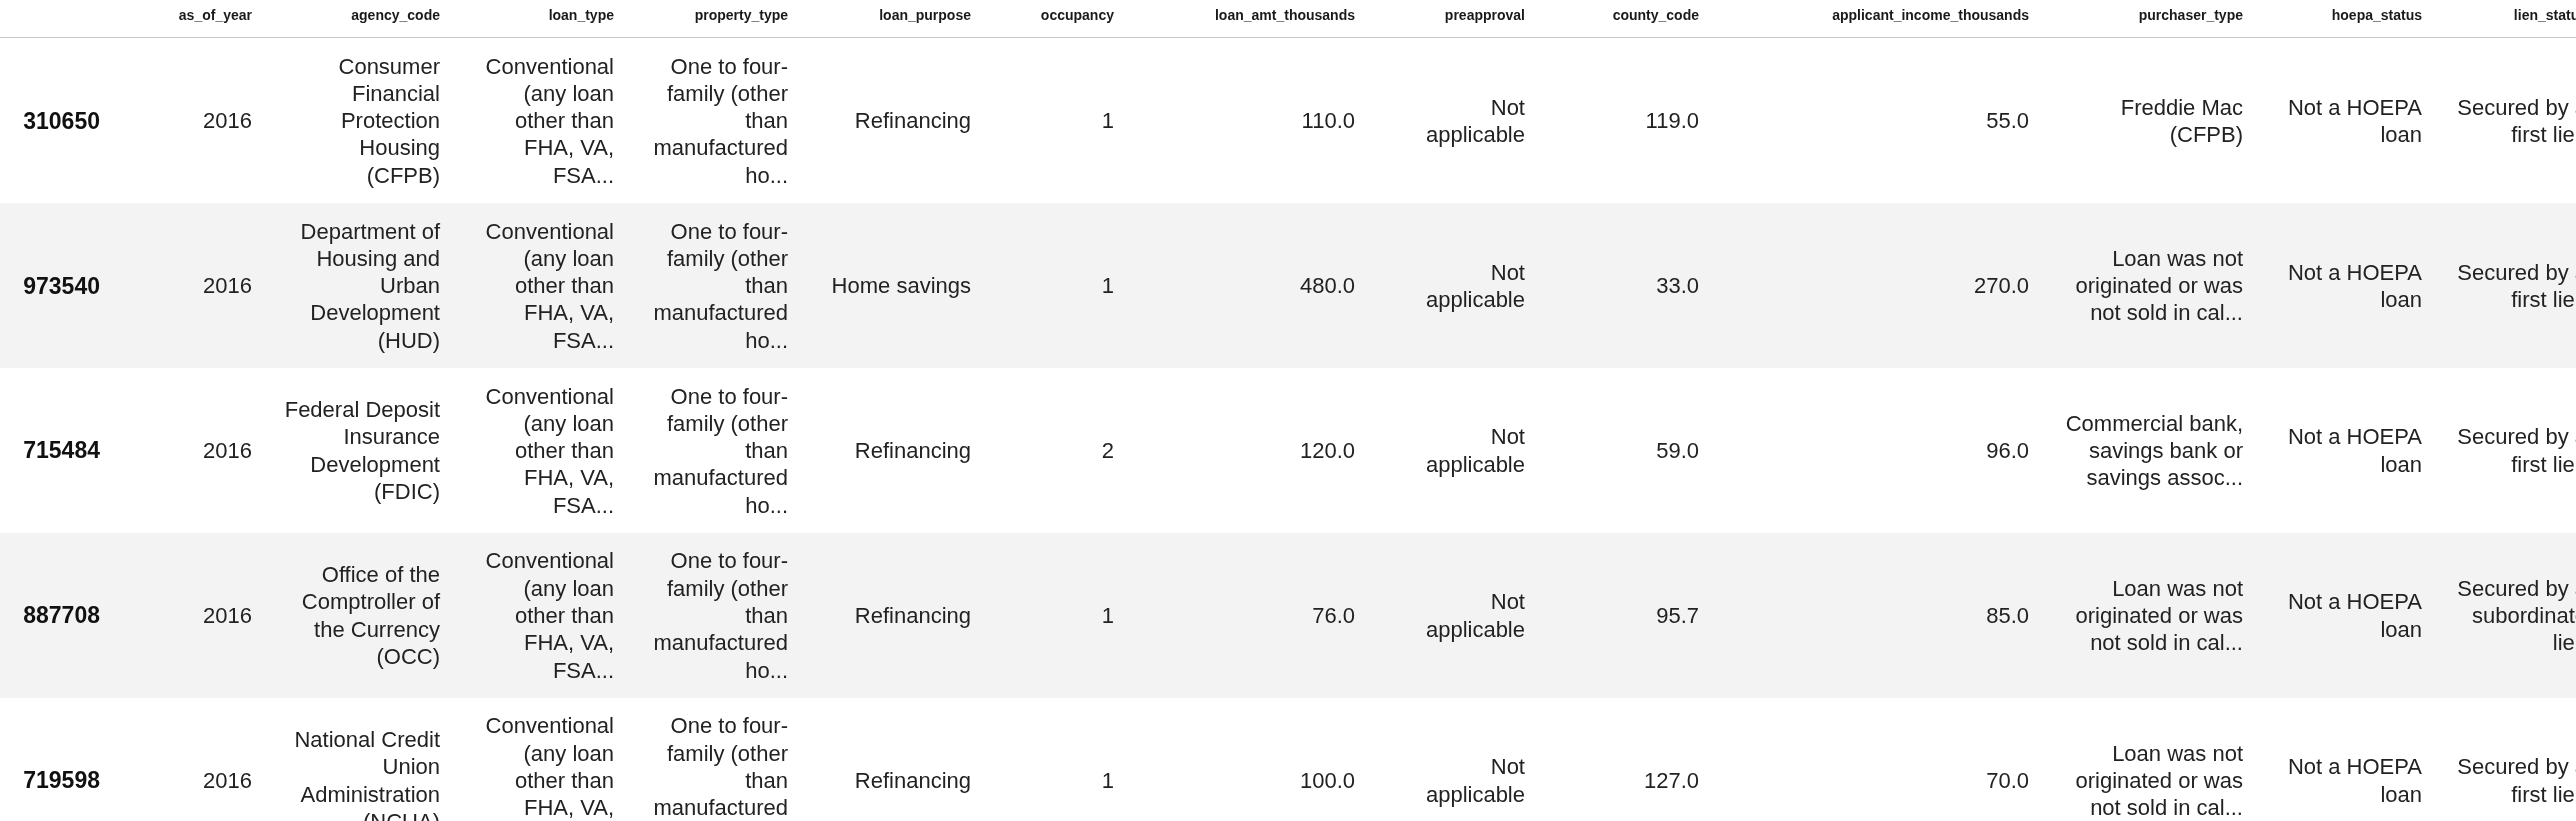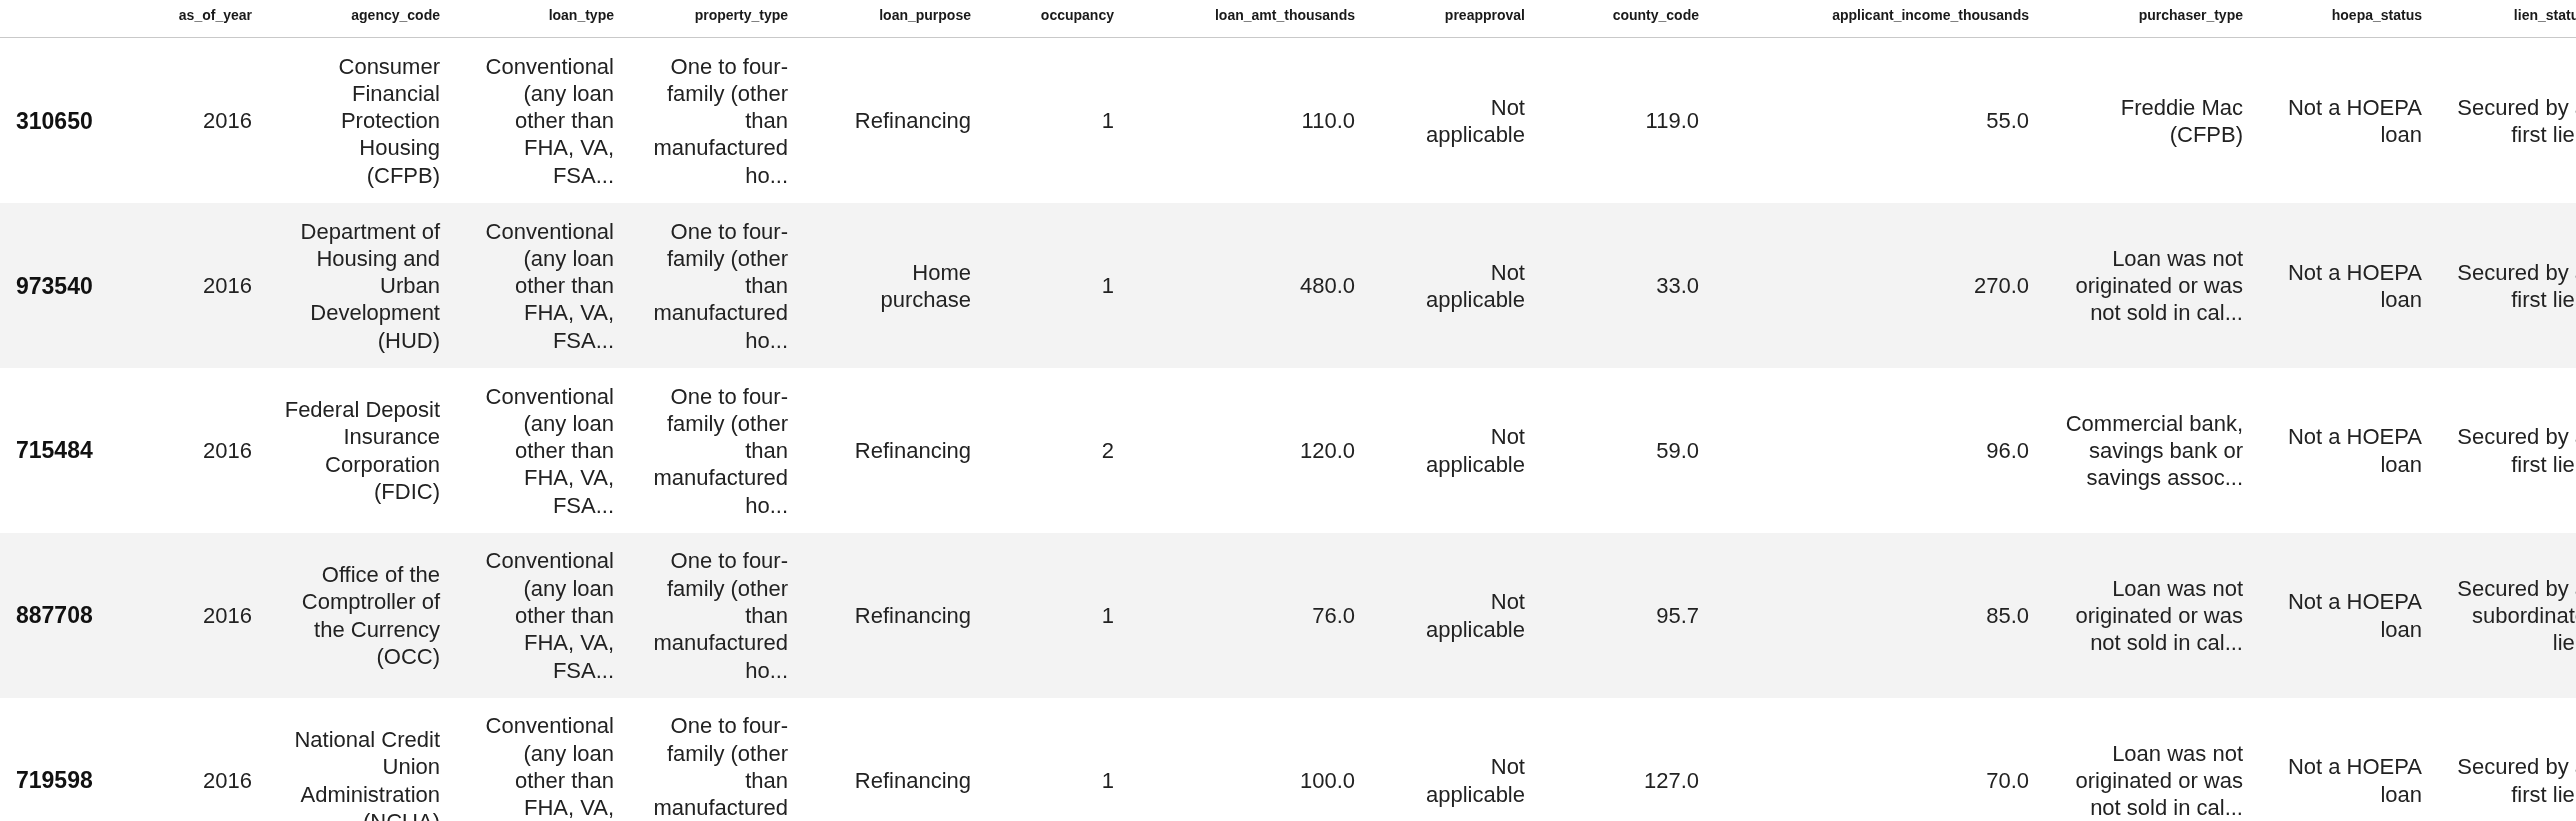--- a/index.html
+++ b/index.html
@@ -39,21 +39,21 @@
     font-size: 22px;
     color: #222222;
     text-align: right;
     vertical-align: middle;
     padding: 14.3px 16px;
     line-height: 1.24;
     word-wrap: break-word;
     overflow-wrap: break-word;
   }
   table.data-table tbody td.idx-col {
-    text-align: left;
+    text-align: right;
     font-weight: bold;
     font-size: 23px;
     color: #111111;
   }
   table.data-table tbody tr.odd {
     background: #f3f3f3;
   }
   table.data-table tbody tr.even {
     background: #ffffff;
   }
@@ -131,35 +131,35 @@
         <td>Not a HOEPA loan</td>
         <td>Secured by a first lien</td>
 
       </tr>
       <tr class="odd">
         <td class="idx-col">973540</td>
         <td>2016</td>
         <td>Department of Housing and Urban Development (HUD)</td>
         <td>Conventional (any loan other than FHA, VA, FSA...</td>
         <td>One to four-family (other than manufactured ho...</td>
-        <td>Home purchase</td>
+        <td>Home savings</td>
         <td>1</td>
         <td>480.0</td>
         <td>Not applicable</td>
         <td>33.0</td>
         <td>270.0</td>
         <td>Loan was not originated or was not sold in cal...</td>
         <td>Not a HOEPA loan</td>
         <td>Secured by a first lien</td>
 
       </tr>
       <tr class="even">
         <td class="idx-col">715484</td>
         <td>2016</td>
-        <td>Federal Deposit Insurance Corporation (FDIC)</td>
+        <td>Federal Deposit Insurance Development (FDIC)</td>
         <td>Conventional (any loan other than FHA, VA, FSA...</td>
         <td>One to four-family (other than manufactured ho...</td>
         <td>Refinancing</td>
         <td>2</td>
         <td>120.0</td>
         <td>Not applicable</td>
         <td>59.0</td>
         <td>96.0</td>
         <td>Commercial bank, savings bank or savings assoc...</td>
         <td>Not a HOEPA loan</td>

